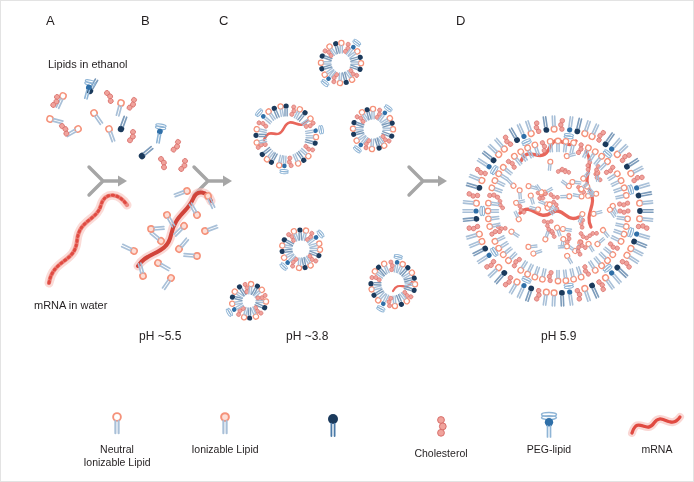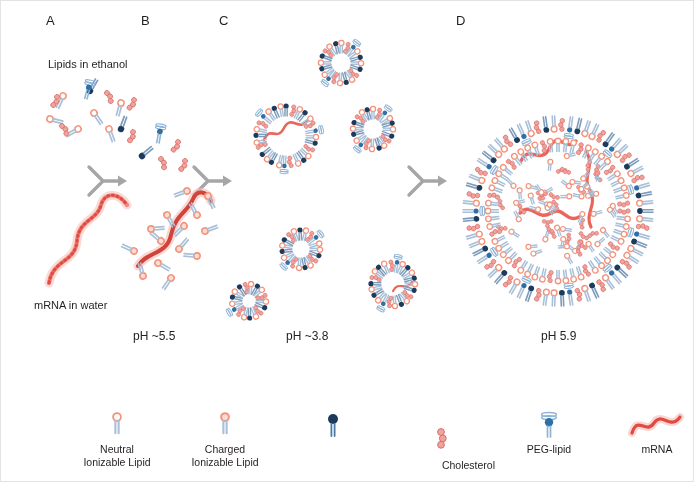--- a/index.html
+++ b/index.html
@@ -34,21 +34,21 @@
 <div id="figure">
 
   <div class="panel-letter" style="left:45px;top:12px;">A</div>
   <div class="panel-letter" style="left:140px;top:12px;">B</div>
   <div class="panel-letter" style="left:218px;top:12px;">C</div>
   <div class="panel-letter" style="left:455px;top:12px;">D</div>
 
   <div class="caption" style="left:36px;top:57px;margin-left:11px;">Lipids in ethanol</div>
   <div class="caption" style="left:33px;top:298px;">mRNA in water</div>
 
-  <div class="ph-label" style="left:112px;top:328px;padding-left:20px;">pH ~5.5</div>
+  <div class="ph-label" style="left:118px;top:328px;padding-left:20px;">pH ~5.5</div>
   <div class="ph-label" style="left:285px;top:328px;">pH ~3.8</div>
   <div class="ph-label" style="left:540px;top:328px;">pH 5.9</div>
 
   <svg class="stage" style="left:0;top:0;" width="694" height="350" viewBox="0 0 694 350">
     <defs>
 
       <g id="lip-open">
         <circle cx="0" cy="0" r="3.1" fill="#ffffff" stroke="#f5927a" stroke-width="1.5"></circle>
         <line x1="-1.3" y1="3.2" x2="-1.3" y2="13" stroke="#a9c0d8" stroke-width="1.7" stroke-linecap="round"></line>
         <line x1="1.3" y1="3.2" x2="1.3" y2="13" stroke="#a9c0d8" stroke-width="1.7" stroke-linecap="round"></line>
@@ -1810,35 +1810,34 @@
       <div class="legend-text">Neutral</div>
       <div class="legend-text">Ionizable Lipid</div>
     </div>
 
     <div class="legend-item" style="left:108px;top:0;">
       <div class="legend-glyph">
         <svg width="22" height="30" viewBox="-11 -6 22 30">
             <use href="#lip-charged" transform="translate(0,0) scale(1.25)"></use>
           </svg>
       </div>
-      <div class="legend-text">Charged</div>
       <div class="legend-text">Ionizable Lipid</div>
     </div>
 
     <div class="legend-item" style="left:216px;top:0;">
       <div class="legend-glyph">
         <svg width="22" height="30" viewBox="-11 -8 22 30">
           <circle cx="0" cy="0" r="5" fill="#1b3a5c"></circle>
           <line x1="-1.6" y1="4.6" x2="-1.6" y2="17" stroke="#4b7aa8" stroke-width="1.8" stroke-linecap="round"></line>
           <line x1="1.6" y1="4.6" x2="1.6" y2="17" stroke="#4b7aa8" stroke-width="1.8" stroke-linecap="round"></line>
         </svg>
       </div>
     </div>
 
-    <div class="legend-item" style="left:324px;top:16px;text-align:right;">
+    <div class="legend-item" style="left:324px;top:4px;">
       <div class="legend-glyph">
         <svg width="22" height="30" viewBox="-11 -4 22 30">
           <circle cx="0" cy="1" r="3.4" fill="#f0a39c" stroke="#d9706c" stroke-width="1"></circle>
           <circle cx="1.8" cy="7.4" r="3.4" fill="#f0a39c" stroke="#d9706c" stroke-width="1"></circle>
           <circle cx="0" cy="13.8" r="3.4" fill="#f0a39c" stroke="#d9706c" stroke-width="1"></circle>
         </svg>
       </div>
       <div class="legend-text">Cholesterol</div>
     </div>
 

